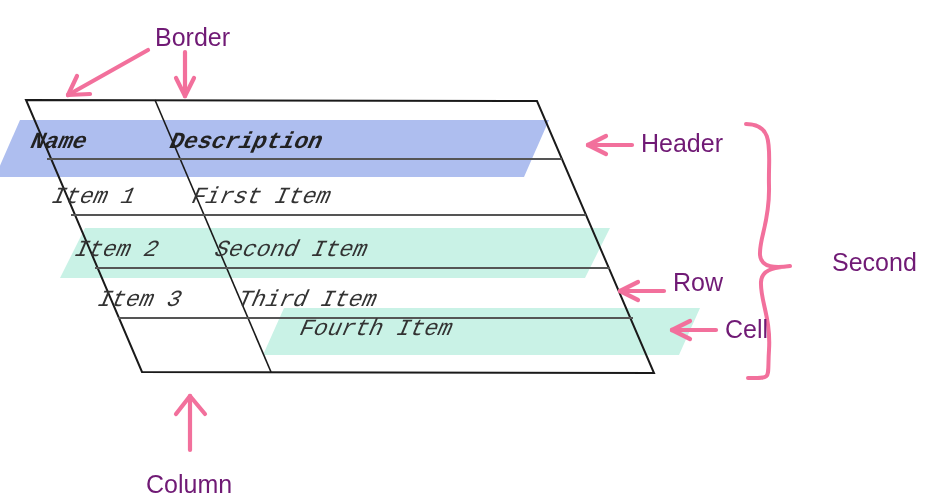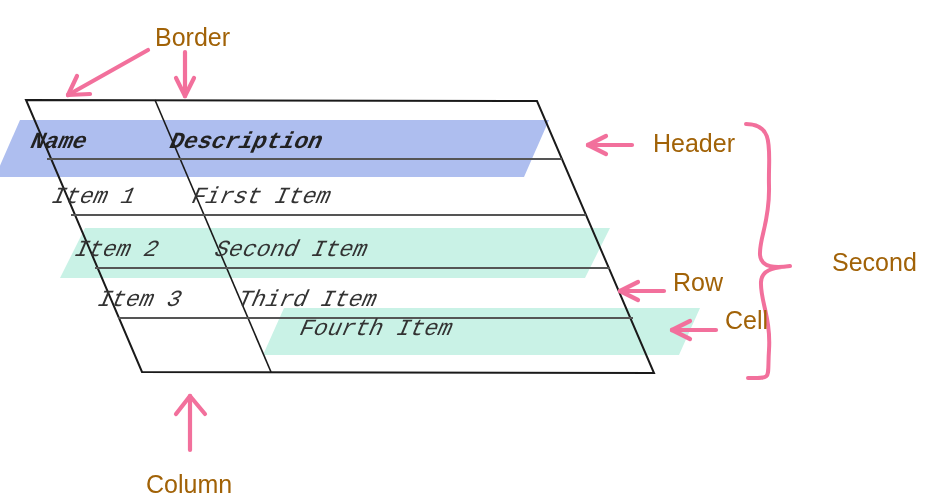--- a/index.html
+++ b/index.html
@@ -25,21 +25,21 @@
     left: 0;
     top: 0;
     width: 927px;
     height: 503px;
     overflow: visible;
   }
   .anno-label {
     position: absolute;
     font-family: "Liberation Sans", sans-serif;
     font-size: 25px;
-    color: #a16207;
+    color: #701a75;
     white-space: nowrap;
     line-height: 1;
   }
   .cell-text {
     position: absolute;
     font-family: "Liberation Mono", monospace;
     font-size: 23px;
     color: #333333;
     white-space: pre;
     line-height: 1;
@@ -137,23 +137,23 @@
     <div class="cell-text" style="left:220px; top:239px; transform: skewX(-23deg); transform-origin: left top;">Second Item</div>
 
     <div class="cell-text" style="left:103px; top:289px; transform: skewX(-23deg); transform-origin: left top;">Item 3</div>
     <div class="cell-text" style="left:243px; top:289px; transform: skewX(-23deg); transform-origin: left top;">Third Item</div>
 
     <div class="cell-text" style="left:305px; top:318px; transform: skewX(-23deg); transform-origin: left top;">Fourth Item</div>
   </div>
 
   <div class="anno-label" style="left:155px; top:25px;">Border</div>
 
-  <div class="anno-label" style="left:641px; top:131px;margin-left:12px;">Header</div>
+  <div class="anno-label" style="left:641px; top:131px;">Header</div>
 
   <div class="anno-label" style="left:832px; top:250px;">Second</div>
 
   <div class="anno-label" style="left:673px; top:270px;">Row</div>
 
-  <div class="anno-label" style="left:725px; top:308px;">Cell</div>
+  <div class="anno-label" style="left:725px; top:317px;">Cell</div>
 
   <div class="anno-label" style="left:146px; top:472px;text-align:center;">Column</div>
 
 </div>
 
 </body></html>

